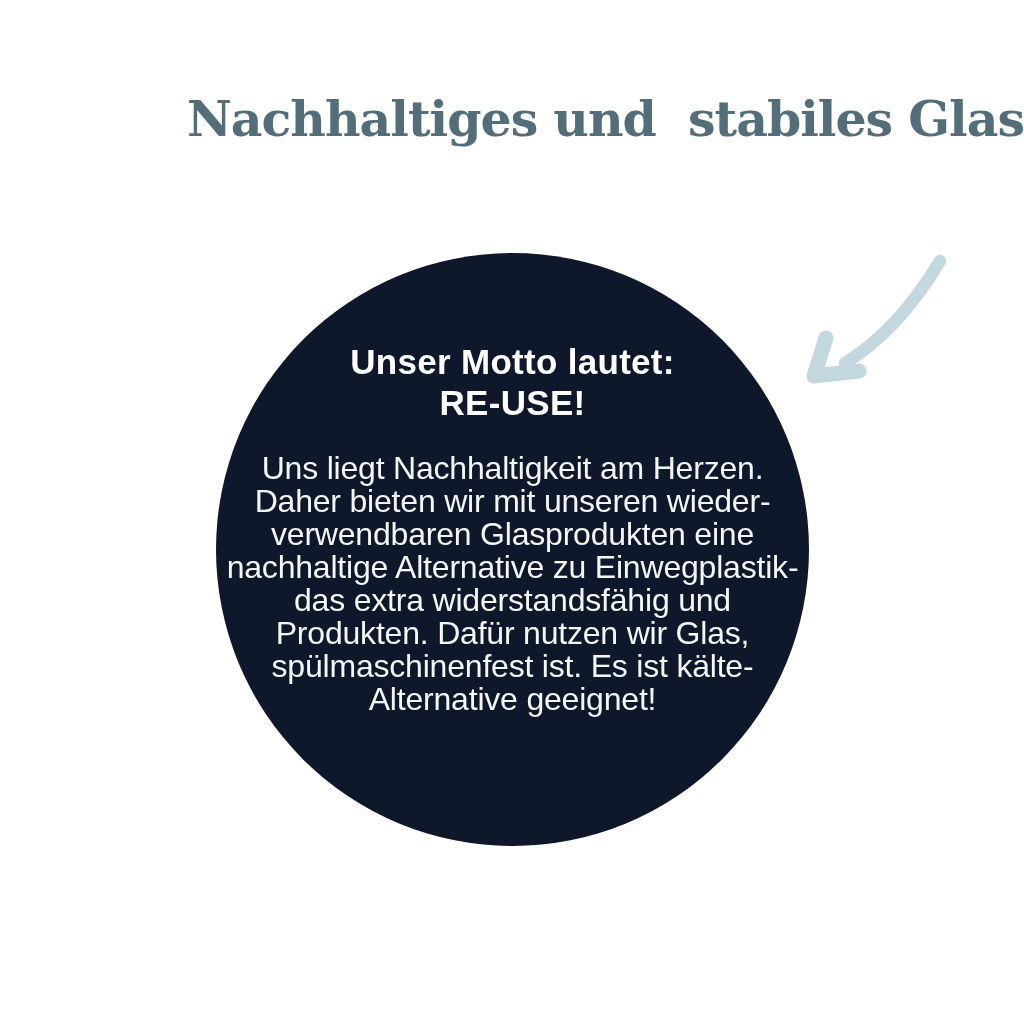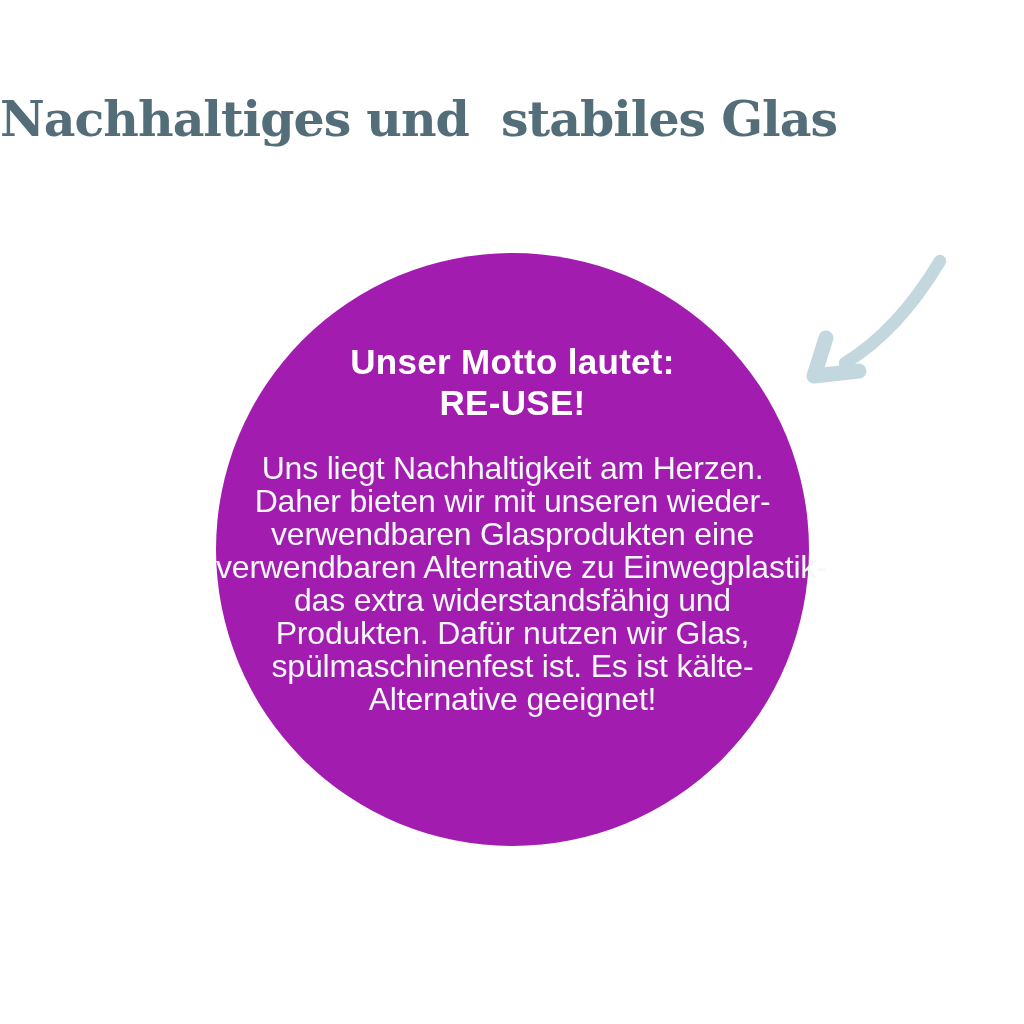--- a/index.html
+++ b/index.html
@@ -13,21 +13,21 @@
     background: #ffffff;
     overflow: hidden;
     font-family: "Liberation Sans", sans-serif;
   }
   .title {
     position: absolute;
     top: 84px;
     left: 0;
     width: 100%;
     margin: 0;
-    text-align: left;
+    text-align: right;
     font-family: "DejaVu Serif", serif;
     font-weight: bold;
     font-size: 49px;
     line-height: 70px;
     letter-spacing: -1px;
     white-space: pre;
   }
   .motto-circle {
     position: absolute;
     left: 216px;
@@ -73,32 +73,32 @@
 
 <div class="canvas">
 
   <h1 class="title" style="color: rgb(83, 110, 121);">Nachhaltiges und  stabiles Glas</h1>
 
   <svg class="arrow-svg" viewBox="0 0 170 160" aria-hidden="true">
     <path d="M 145 16 Q 103 86 50 118" fill="none" stroke-width="12.5" stroke-linecap="round" stroke="#c3d8de"></path>
     <path d="M 31 93 L 19 131 L 64 126" fill="none" stroke-width="15" stroke-linecap="round" stroke-linejoin="round" stroke="#c3d8de"></path>
   </svg>
 
-  <div class="motto-circle" style="background-color: #a21caf; text-decoration: underline;">
+  <div class="motto-circle" style="background-color: #0f172a; text-decoration: underline;">
 
     <div class="circle-heading" style="color: rgb(255, 255, 255);">
       <div>Unser Motto lautet:</div>
       <div>RE-USE!</div>
     </div>
 
     <div class="circle-body" style="color: rgb(242, 247, 248);">
       <div class="body-line">Uns liegt Nachhaltigkeit am Herzen.</div>
       <div class="body-line">Daher bieten wir mit unseren wieder-</div>
       <div class="body-line">verwendbaren Glasprodukten eine</div>
-      <div class="body-line">verwendbaren Alternative zu Einwegplastik-</div>
+      <div class="body-line">nachhaltige Alternative zu Einwegplastik-</div>
       <div class="body-line">das extra widerstandsfähig und</div>
       <div class="body-line">Produkten. Dafür nutzen wir Glas,</div>
       <div class="body-line">spülmaschinenfest ist. Es ist kälte-</div>
       <div class="body-line">Alternative geeignet!</div>
     </div>
 
   </div>
 
 </div>
 

